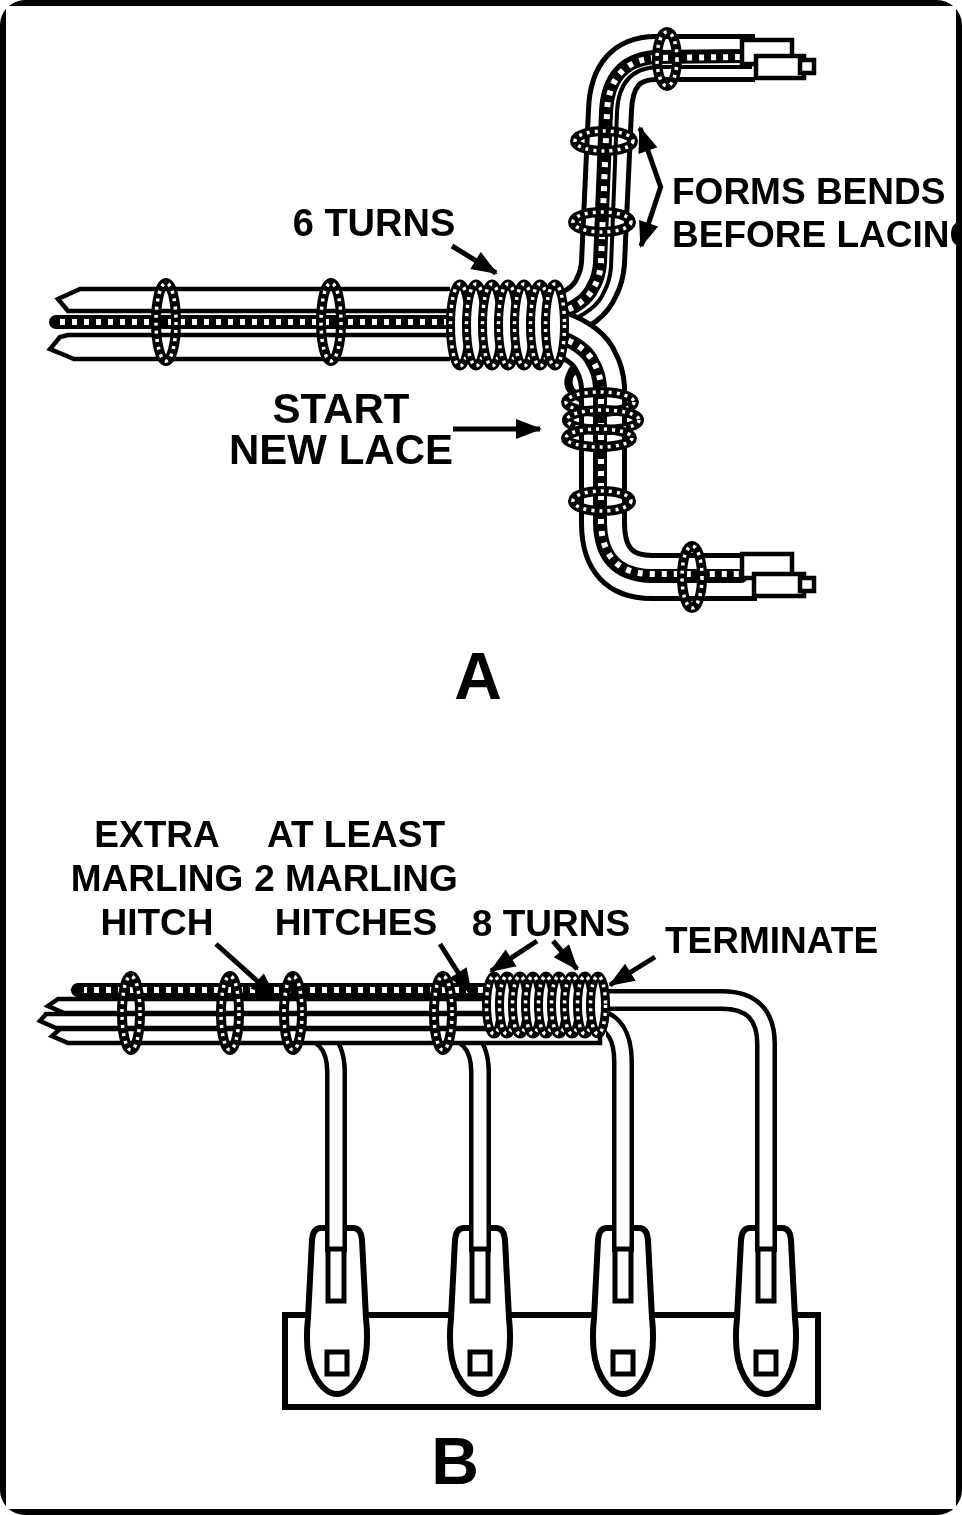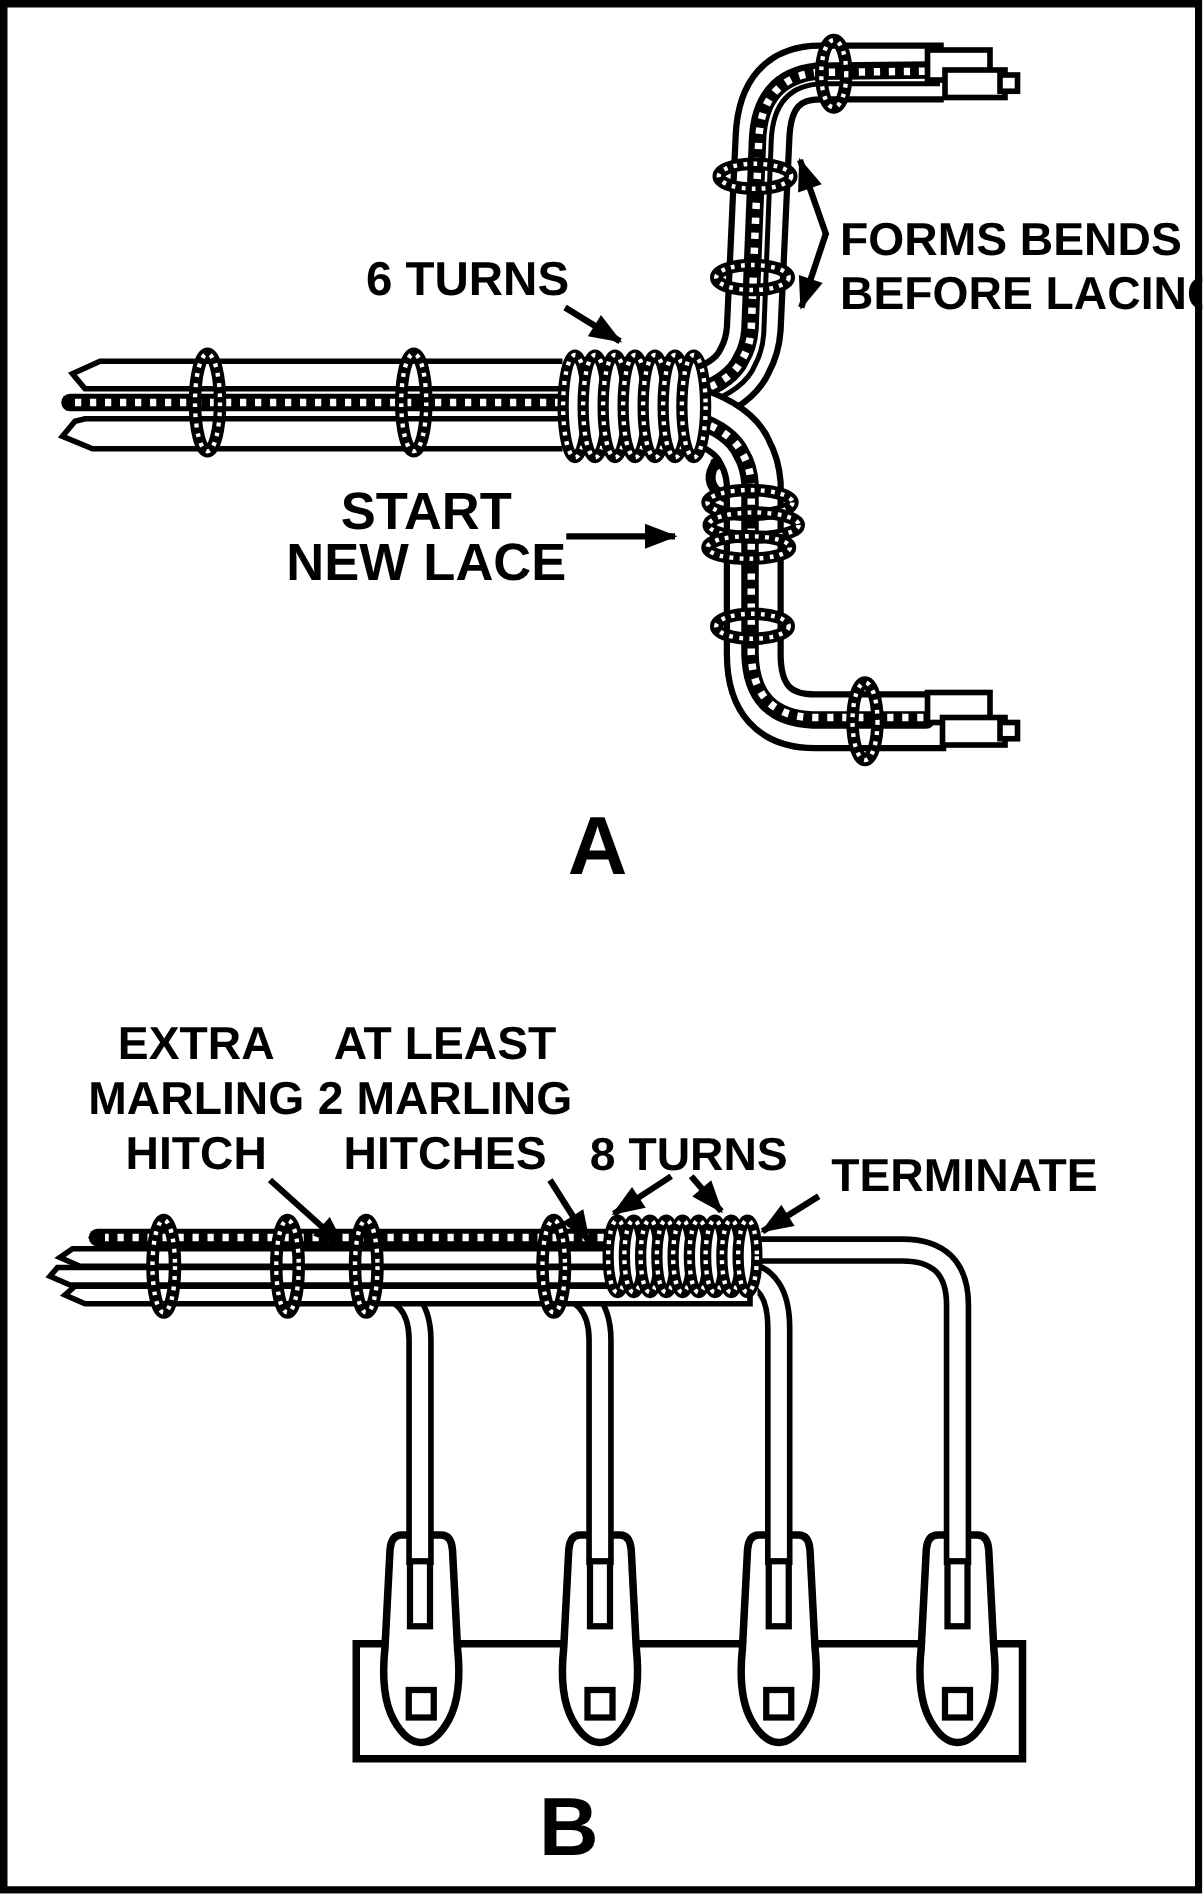--- a/index.html
+++ b/index.html
@@ -1,20 +1,21 @@
 <!DOCTYPE html>
 <html><head>
 <meta charset="utf-8">
 <style>
   html, body { margin: 0; padding: 0; background: #ffffff; }
   .figure-wrap {
     width: 962px; height: 1515px;
     position: relative;
     background: #ffffff;
     overflow: hidden;
+    border-radius: 25px;
   }
   svg { display: block; }
   text {
     font-family: "Liberation Sans", "DejaVu Sans", sans-serif;
     font-weight: bold;
     fill: #000000;
   }
   .lbl   { font-size: 37px; }
   .lbl-lg{ font-size: 42px; }
   .lbl-m { font-size: 38px; }

